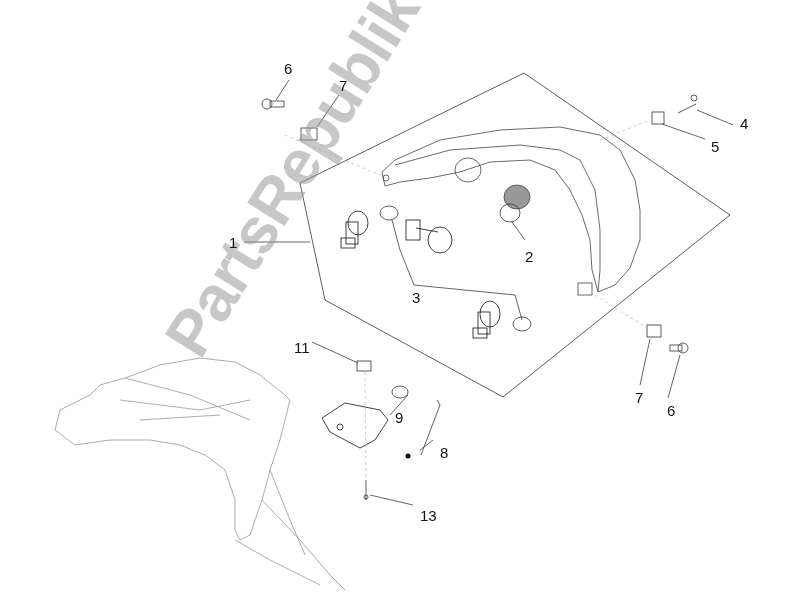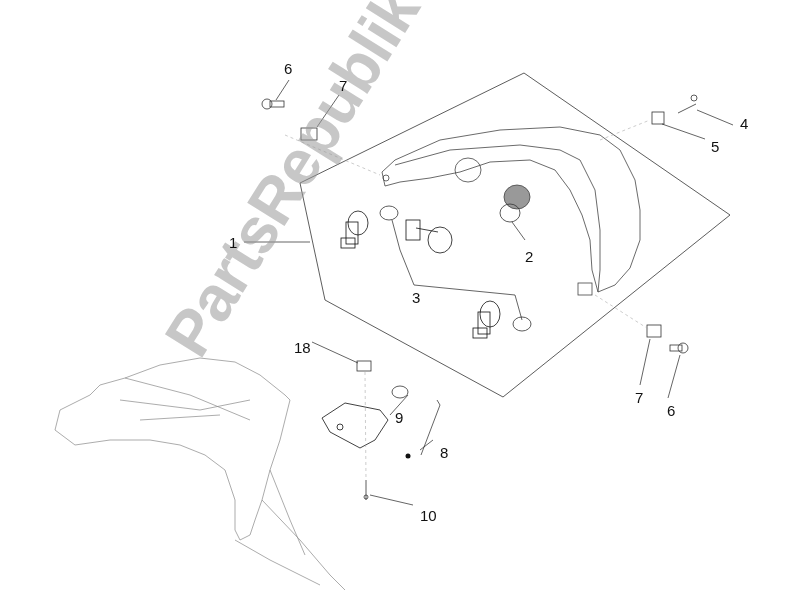--- a/index.html
+++ b/index.html
@@ -134,14 +134,14 @@
 <div class="callout" style="left:525px;top:249px">2</div>
 <div class="callout" style="left:412px;top:290px">3</div>
 <div class="callout" style="left:740px;top:116px">4</div>
 <div class="callout" style="left:711px;top:139px">5</div>
 <div class="callout" style="left:284px;top:61px">6</div>
 <div class="callout" style="left:339px;top:78px">7</div>
 <div class="callout" style="left:635px;top:390px">7</div>
 <div class="callout" style="left:667px;top:403px">6</div>
 <div class="callout" style="left:440px;top:445px">8</div>
 <div class="callout" style="left:395px;top:410px">9</div>
-<div class="callout" style="left:420px;top:508px">10</div>
-<div class="callout" style="left:294px;top:340px">18</div>
+<div class="callout" style="left:420px;top:508px">13</div>
+<div class="callout" style="left:294px;top:340px">11</div>
 
 </body></html>

